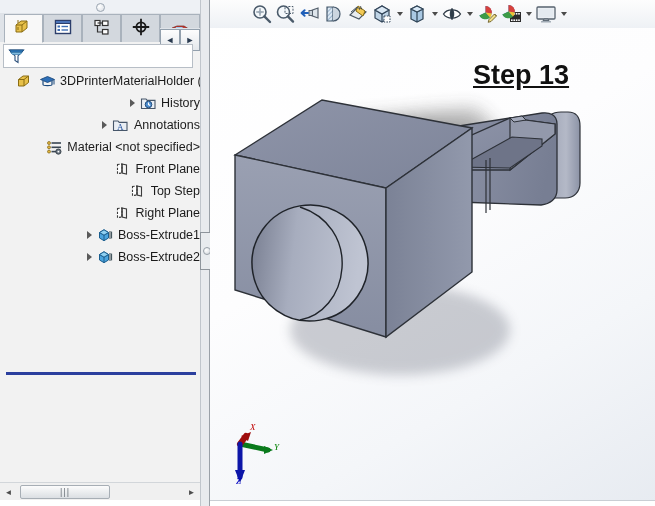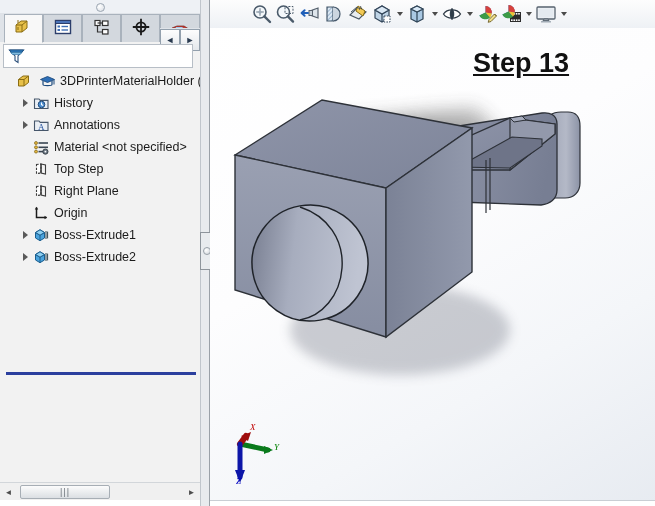--- a/index.html
+++ b/index.html
@@ -147,21 +147,21 @@
   }
   .tree-row .ico {
     width: 18px; height: 18px;
     flex: 0 0 18px;
     margin-right: 4px;
     display: flex; align-items: center; justify-content: center;
   }
   .tree-row.root { font-size: 12.5px; }
   .tree-row .lbl { line-height: 14px; }
   .indent-0 { padding-left: 2px; }
-  .indent-1 { padding-left: 18px; }
+  .indent-1 { padding-left: 18px; justify-content: flex-end; }
 
   
   #rollback {
     position: absolute;
     left: 6px; top: 372px;
     width: 190px; height: 3px;
     background: #2b3f9e;
   }
 
   
@@ -286,21 +286,21 @@
   .tb-caret .c {
     width: 0; height: 0;
     border-left: 3.5px solid transparent;
     border-right: 3.5px solid transparent;
     border-top: 4px solid #4a4a4a;
   }
 
   
   #step-title {
     position: absolute;
-    left: 263px; top: 48px;
+    left: 263px; top: 60px;
     font-size: 27px;
     font-weight: bold;
     color: #111111;
     text-decoration: underline;
     letter-spacing: 0px;
     font-family: "Liberation Sans", sans-serif;
   }
 
   
   #model-wrap {
@@ -483,43 +483,43 @@
         </div>
         <div class="tree-row indent-1">
           <span class="expander"></span>
           <span class="ico">
             <svg width="17" height="17" viewBox="0 0 17 17">
               <path d="M3.5 3.5 L8 3 L8 12 L3.5 12.5 Z" fill="#ffffff" stroke="#3c3c3c" stroke-width="1.1" stroke-dasharray="2.2,1.4"></path>
               <path d="M8 3 L12.5 4 L12.5 13 L8 12 Z" fill="none" stroke="#3c3c3c" stroke-width="1.1"></path>
               <path d="M8 3 L8 12" stroke="#3c3c3c" stroke-width="1"></path>
             </svg>
           </span>
-          <span class="lbl">Top Step</span>
+          <span class="lbl">Front Plane</span>
         </div>
         <div class="tree-row indent-1">
           <span class="expander"></span>
           <span class="ico">
             <svg width="17" height="17" viewBox="0 0 17 17">
               <path d="M3.5 3.5 L8 3 L8 12 L3.5 12.5 Z" fill="#ffffff" stroke="#3c3c3c" stroke-width="1.1" stroke-dasharray="2.2,1.4"></path>
               <path d="M8 3 L12.5 4 L12.5 13 L8 12 Z" fill="none" stroke="#3c3c3c" stroke-width="1.1"></path>
               <path d="M8 3 L8 12" stroke="#3c3c3c" stroke-width="1"></path>
             </svg>
           </span>
-          <span class="lbl">Right Plane</span>
+          <span class="lbl">Top Step</span>
         </div>
         <div class="tree-row indent-1">
           <span class="expander"></span>
           <span class="ico">
             <svg width="17" height="17" viewBox="0 0 17 17">
-              <path d="M3.5 2.5 L3.5 12.5 L13.5 12.5" fill="none" stroke="#1c1c1c" stroke-width="1.5"></path>
-              <path d="M11.5 10.7 L14.2 12.5 L11.5 14.2" fill="#1c1c1c"></path>
-              <path d="M1.8 4.4 L3.5 1.8 L5.2 4.4" fill="#1c1c1c"></path>
-            </svg>
-          </span>
-          <span class="lbl">Origin</span>
+              <path d="M3.5 3.5 L8 3 L8 12 L3.5 12.5 Z" fill="#ffffff" stroke="#3c3c3c" stroke-width="1.1" stroke-dasharray="2.2,1.4"></path>
+              <path d="M8 3 L12.5 4 L12.5 13 L8 12 Z" fill="none" stroke="#3c3c3c" stroke-width="1.1"></path>
+              <path d="M8 3 L8 12" stroke="#3c3c3c" stroke-width="1"></path>
+            </svg>
+          </span>
+          <span class="lbl">Right Plane</span>
         </div>
         <div class="tree-row indent-1">
           <span class="expander">
             <i class="tri"></i>
           </span>
           <span class="ico">
             <svg width="17" height="17" viewBox="0 0 17 17">
               <path d="M2.5 5.5 L7 2.8 L11.5 5.5 L11.5 11 L7 13.7 L2.5 11 Z" fill="#4aa3dd" stroke="#1b5e8e" stroke-width="1"></path>
               <path d="M2.5 5.5 L7 8.2 L11.5 5.5 M7 8.2 L7 13.7" fill="none" stroke="#1b5e8e" stroke-width="1"></path>
               <path d="M2.5 5.5 L7 2.8 L11.5 5.5 L7 8.2 Z" fill="#8fd0f2" stroke="#1b5e8e" stroke-width="1"></path>

